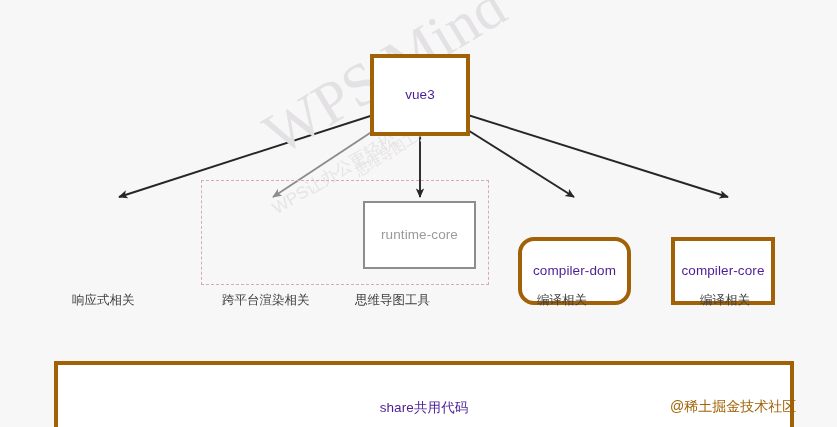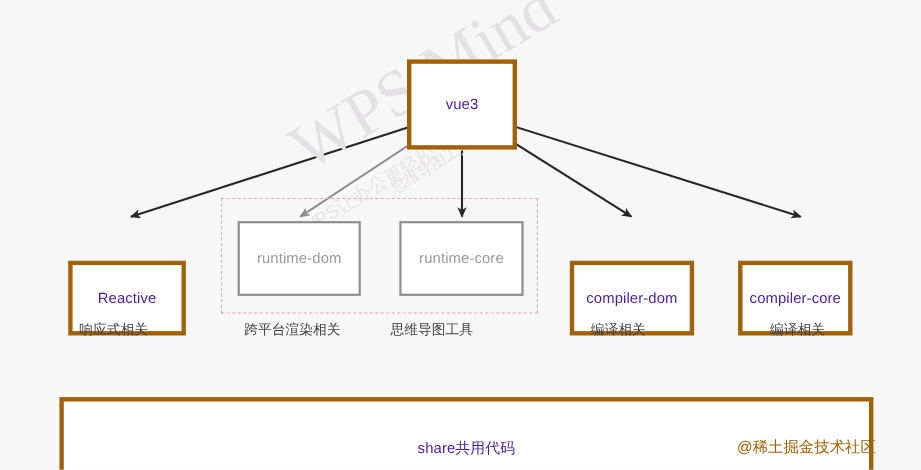--- a/index.html
+++ b/index.html
@@ -71,20 +71,21 @@
     left: 363px;
     top: 201px;
     width: 113px;
     height: 68px;
   }
   #node-compiler-dom {
     left: 518px;
     top: 201px;
     width: 113px;
     height: 68px;
+    border-radius: 16px;
   }
   #node-compiler-core {
     left: 671px;
     top: 201px;
     width: 104px;
     height: 68px;
   }
   #node-share {
     left: 54px;
     top: 325px;
@@ -194,27 +195,21 @@
   <div class="watermark-mind">WPS Mind</div>
   <div class="watermark-sub">WPS让办公更轻松</div>
   <div class="watermark-sub2">思维导图工具</div>
 
   <div id="group-runtime"></div>
 
   <div id="node-vue3" class="node node-dark">
     <span class="node-label">vue3</span>
   </div>
 
-  <div id="node-reactive" class="node node-dark">
-    <span class="node-label">Reactive</span>
-  </div>
-
-  <div id="node-runtime-dom" class="node node-muted">
-    <span class="node-label">runtime-dom</span>
-  </div>
+
 
   <div id="node-runtime-core" class="node node-muted">
     <span class="node-label">runtime-core</span>
   </div>
 
   <div id="node-compiler-dom" class="node node-dark">
     <span class="node-label">compiler-dom</span>
   </div>
 
   <div id="node-compiler-core" class="node node-dark">

